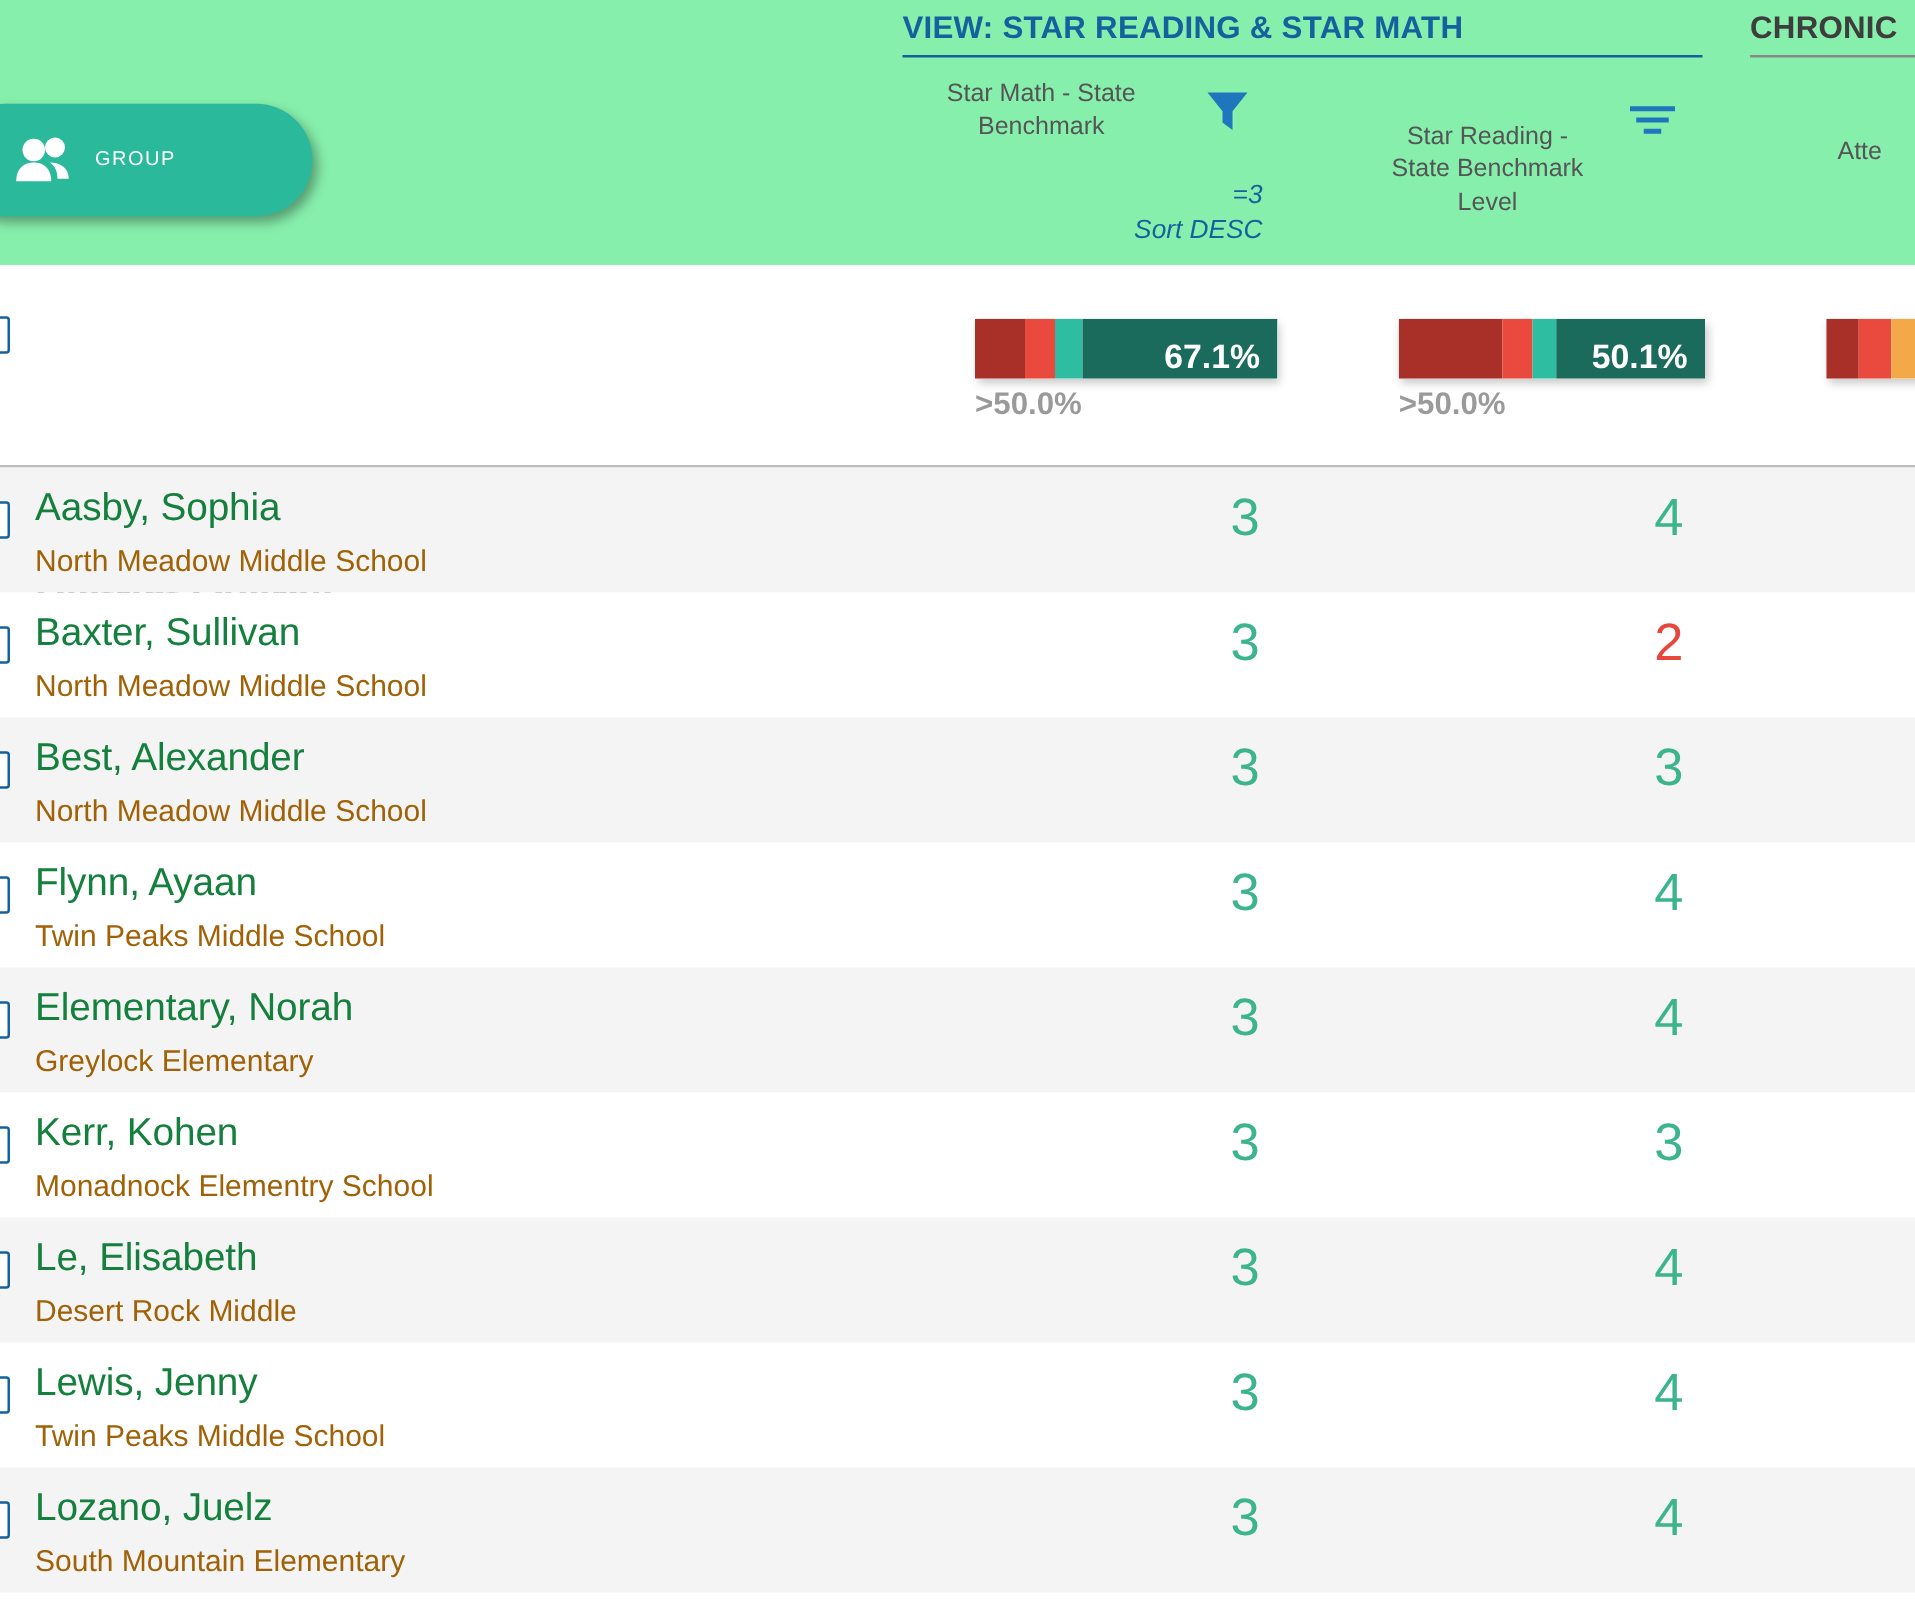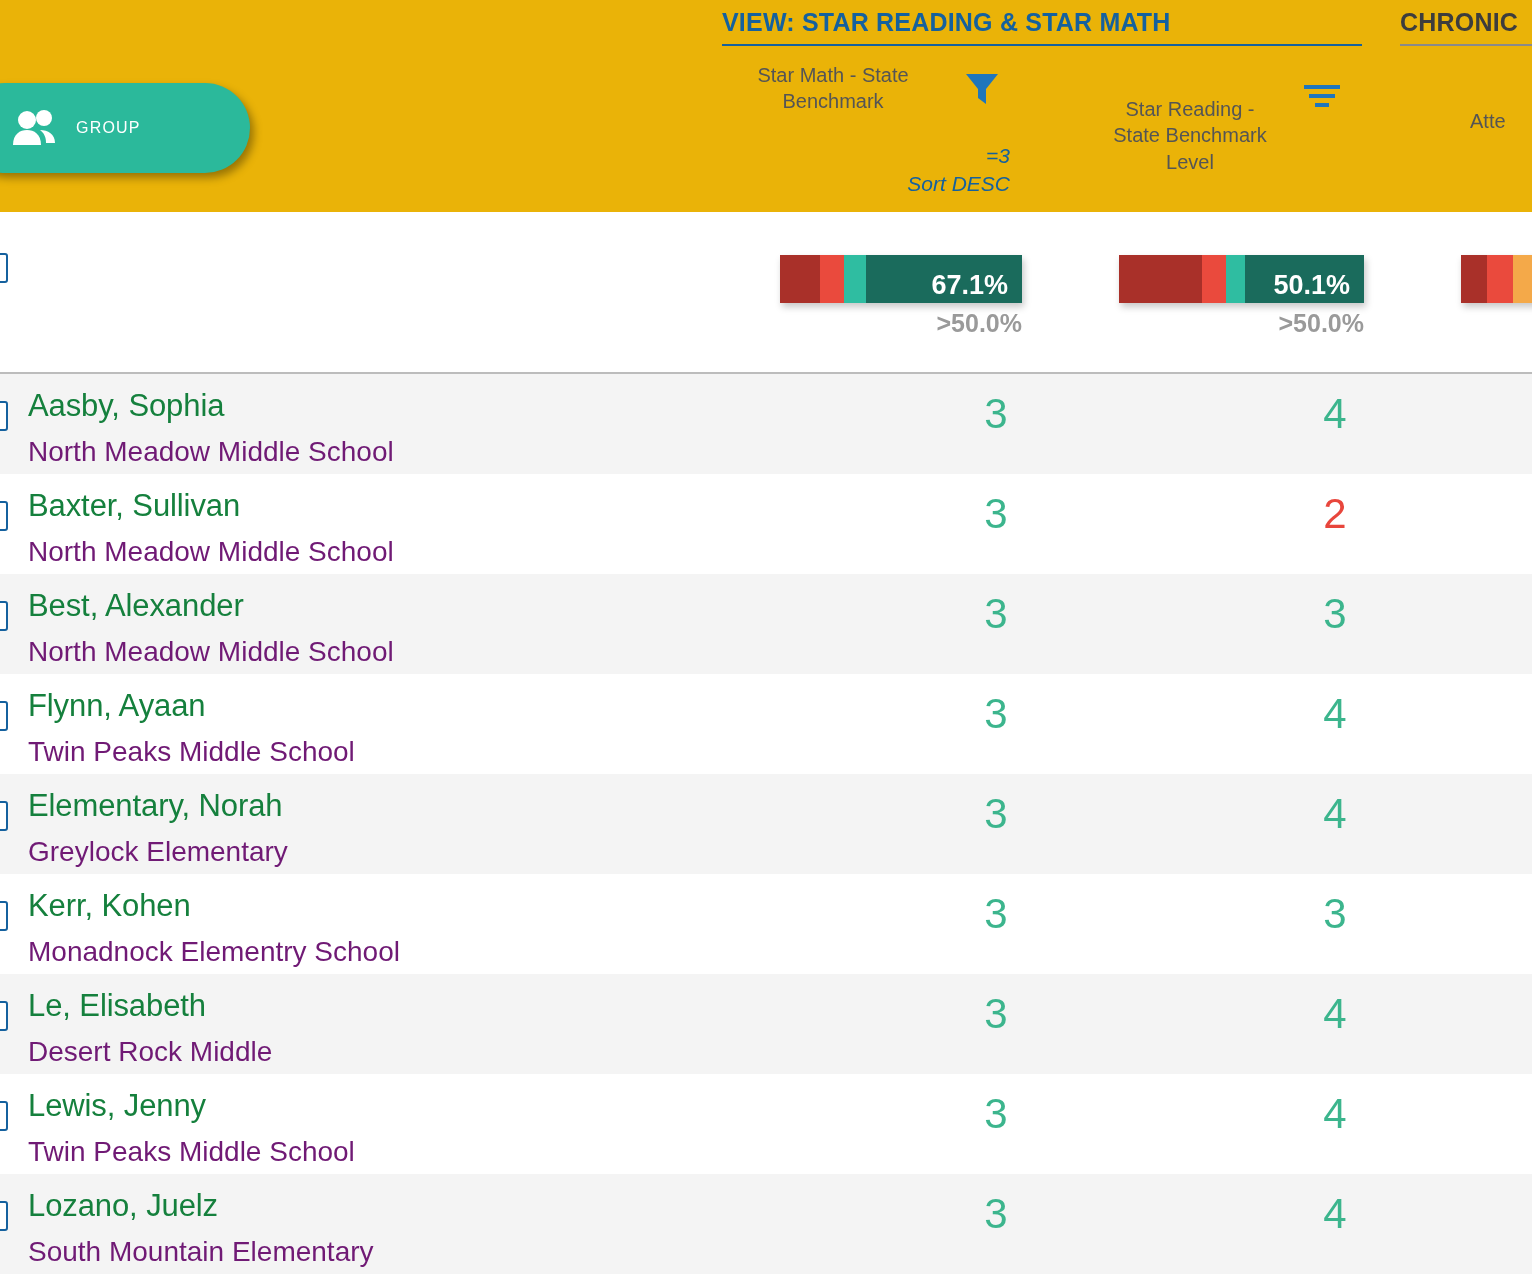--- a/index.html
+++ b/index.html
@@ -19,21 +19,21 @@
     height: 1280px;
     overflow: hidden;
   }
 
   
   .header {
     position: absolute;
     top: 0; left: 0;
     width: 1532px;
     height: 212px;
-    background: #eab308;
+    background: #86efac;
   }
 
   .view-group {
     position: absolute;
     top: 8px;
     left: 722px;
     width: 640px;
   }
   .view-title {
     font-size: 25px;
@@ -187,21 +187,21 @@
     position: absolute;
     right: 14px;
     top: 0;
     line-height: 60px;
     color: #ffffff;
     font-size: 27px;
     font-weight: 700;
   }
   .bar-goal {
     margin-top: 6px;
-    text-align: right;
+    text-align: left;
     font-size: 25px;
     color: #9a9a9a;
     font-weight: 600;
   }
 
   
   .list { position: absolute; top: 374px; left: 0; width: 1532px; }
   .srow {
     position: relative;
     height: 100px;
@@ -216,22 +216,22 @@
     left: 28px;
     font-size: 31px;
     color: #15803d;
     letter-spacing: -0.1px;
     cursor: pointer;
   }
   .sschool {
     position: absolute;
     top: 62px;
     left: 28px;
-    font-size: 28px;
-    color: #701a75;
+    font-size: 24px;
+    color: #a16207;
   }
   .score {
     position: absolute;
     top: 16px;
     font-size: 42px;
     font-weight: 400;
     text-align: center;
     width: 120px;
   }
   .score.math { left: 936px; }

